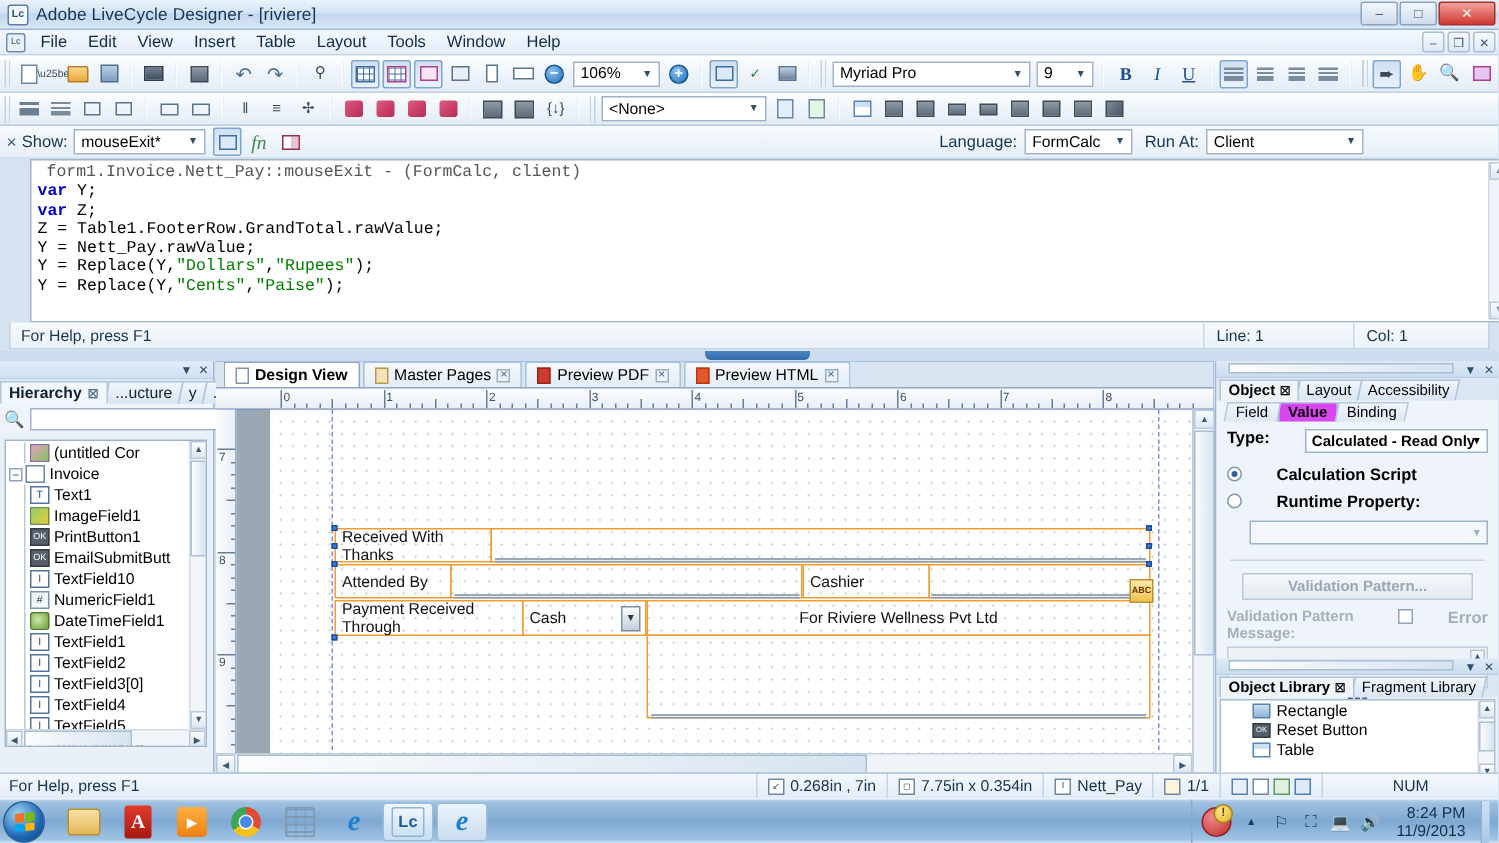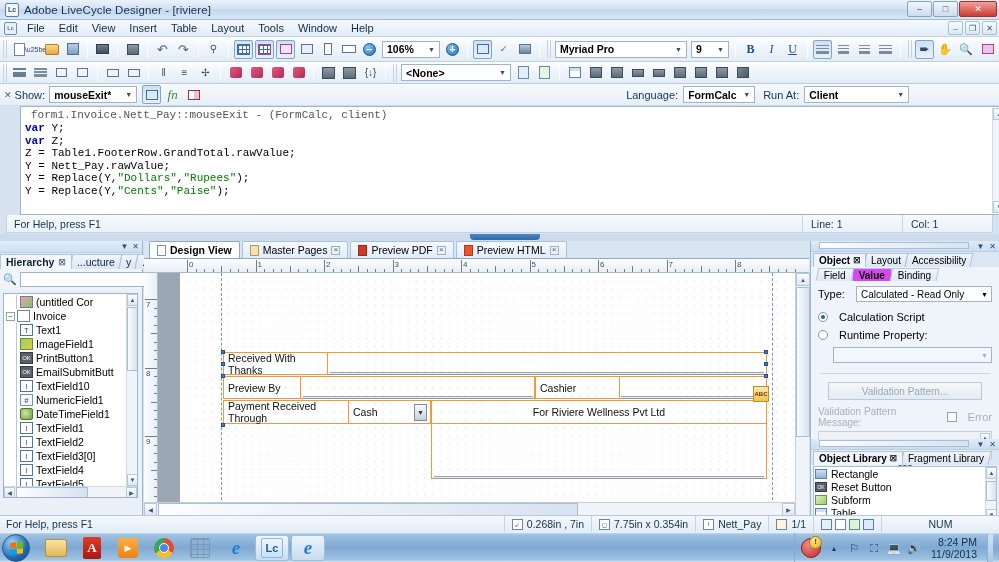--- a/index.html
+++ b/index.html
@@ -70,21 +70,21 @@
   .tgrip { width:4px;height:18px;margin:0 2px 0 3px;
     background:repeating-linear-gradient(to right,#c3d2e2 0 1px,transparent 1px 3px); }
   .combo {
     height:17px;border:1px solid #9db4cc;background:#fff;display:flex;align-items:center;
     font-size:10.5px;padding:0 2px 0 4px;position:relative;
   }
   .combo .arrow {
     position:absolute;right:1px;top:1px;width:13px;height:13px;
     display:flex;align-items:center;justify-content:center;font-size:7px;color:#33506b;
   }
-  .combo-txt { white-space:nowrap;overflow:hidden;font-weight:bold; }
+  .combo-txt { white-space:nowrap;overflow:hidden; }
 
   
   .g { font-size:12px; line-height:1; color:#3a4a5a; }
   .sq { width:12px;height:10px;border:1px solid #5a7490; }
   .grid-ic { width:13px;height:11px;border:1px solid #3c6fa8;
      background:
        linear-gradient(to right,#3c6fa8 1px,transparent 1px) 0 0/4px 100%,
        linear-gradient(to bottom,#3c6fa8 1px,transparent 1px) 0 0/100% 4px,
        #fff; }
   .blueball { width:13px;height:13px;border-radius:50%;
@@ -234,33 +234,33 @@
     display:flex;align-items:center;justify-content:flex-end;padding-right:3px;gap:5px;font-size:8px;color:#2c4f70; }
   .rtabs { height:15px;display:flex;align-items:flex-end;background:#dce7f3;padding-left:2px; }
   .rtab { height:14px;padding:0 5px;display:flex;align-items:center;font-size:10px;
     background:linear-gradient(to bottom,#eff5fb,#dae6f3);border:1px solid #aec4da;border-bottom:none;
     margin-right:-1px; }
   .rtab.active { background:#eef4fa;font-weight:bold;z-index:2;position:relative; }
   .rtab2 { height:13px;padding:0 6px;display:flex;align-items:center;font-size:10px;
     background:linear-gradient(to bottom,#eff5fb,#dde8f4);border:1px solid #b4c8dc;border-bottom:none;margin-right:-1px;}
   .rtab2.active { background:#d946ef;font-weight:bold; }
   .rbody { background:#eef4fa;padding:5px 7px; }
-  .row { display:flex;align-items:center;gap:11px;margin-bottom:6px; }
+  .row { display:flex;gap:23px;margin-bottom:6px;font-weight:bold; }
   .rcombo { flex:1;height:16px;border:1px solid #9db4cc;background:#fff;font-size:10px;
     display:flex;align-items:center;padding-left:4px;position:relative; }
   .radio { width:10px;height:10px;border-radius:50%;border:1px solid #7e97b0;background:#fff;flex:none;
     display:flex;align-items:center;justify-content:center; }
   .radio.on:after { content:"";width:4px;height:4px;border-radius:50%;background:#2e5f9e; }
   .btn-dis { height:18px;border:1px solid #b9c8d6;background:linear-gradient(to bottom,#f5f8fb,#e3eaf1);
     color:#9aa8b5;font-size:10px;display:flex;align-items:center;justify-content:center; }
   .chk { width:10px;height:10px;border:1px solid #8fa4b8;background:#fff;flex:none; }
   .dis { color:#a4b1bd; }
   .ta-dis { height:28px;border:1px solid #c2d0de;background:#eef2f6;position:relative; }
   .liblist { background:#fff;border:1px solid #a9bed2;height:56px;overflow:hidden;position:relative; }
-  .libitem { display:flex;align-items:center;gap:4px;height:13px;font-size:10.5px;padding-left:1px; }
+  .libitem { display:flex;align-items:center;gap:4px;height:13px;font-size:10.5px;padding-left:21px; }
   .lib-ic { width:12px;height:10px;flex:none;border:1px solid #6d87a3;background:#fff; }
   .lib-ic.rect { background:linear-gradient(to bottom,#cfe0f2,#8fb4d8);border-color:#5b81aa; }
   .lib-ic.btn { background:#55606b;color:#fff;font-size:5px;display:flex;align-items:center;justify-content:center;border-color:#333c45;}
   .lib-ic.sub { background:linear-gradient(135deg,#d9f0c4,#9ad069);border-color:#6b9440; }
   .lib-ic.tbl { background:linear-gradient(to bottom,#cfe0f2 0 3px,#fff 3px);border-color:#5683b5; }
 
   
   .statusbar {
     position:absolute;left:0;top:515px;width:999px;height:17px;
     background:linear-gradient(to bottom,#f4f8fc,#e3ecf6);border-top:1px solid #b6c9dc;
@@ -891,21 +891,21 @@
         <div class="margin-l"></div>
         <div class="margin-r"></div>
 
         <div class="fld" style="left:43px;top:79px;width:105px;height:23px;">
           <span>Received With Thanks</span>
         </div>
         <div class="fld" style="left:147px;top:79px;width:440px;height:23px;"></div>
         <div class="underline2" style="left:150px;top:99px;width:434px;"></div>
 
         <div class="fld" style="left:43px;top:103px;width:78px;height:23px;">
-          <span>Preview By</span>
+          <span>Attended By</span>
         </div>
         <div class="fld" style="left:120px;top:103px;width:235px;height:23px;"></div>
         <div class="underline2" style="left:123px;top:123px;width:230px;"></div>
         <div class="fld" style="left:355px;top:103px;width:85px;height:23px;">
           <span>Cashier</span>
         </div>
         <div class="fld" style="left:439px;top:103px;width:148px;height:23px;"></div>
         <div class="underline2" style="left:441px;top:123px;width:146px;"></div>
 
         <div class="fld" style="left:43px;top:127px;width:126px;height:24px;">
@@ -1030,24 +1030,20 @@
       </div>
     </div>
     <div class="liblist" style="margin:1px 2px">
       <div class="libitem">
         <span class="lib-ic rect"></span>
         <span>Rectangle</span>
       </div>
       <div class="libitem">
         <span class="lib-ic btn">OK</span>
         <span>Reset Button</span>
-      </div>
-      <div class="libitem">
-        <span class="lib-ic sub"></span>
-        <span>Subform</span>
       </div>
       <div class="libitem">
         <span class="lib-ic tbl"></span>
         <span>Table</span>
       </div>
       <div class="tree-sb" style="bottom:0">
         <div class="sb-arrow" style="width:11px">▲</div>
         <div class="thumb" style="position:absolute;top:14px;left:0;width:11px;height:20px"></div>
         <div class="sb-arrow" style="width:11px;position:absolute;bottom:0">▼</div>
       </div>

